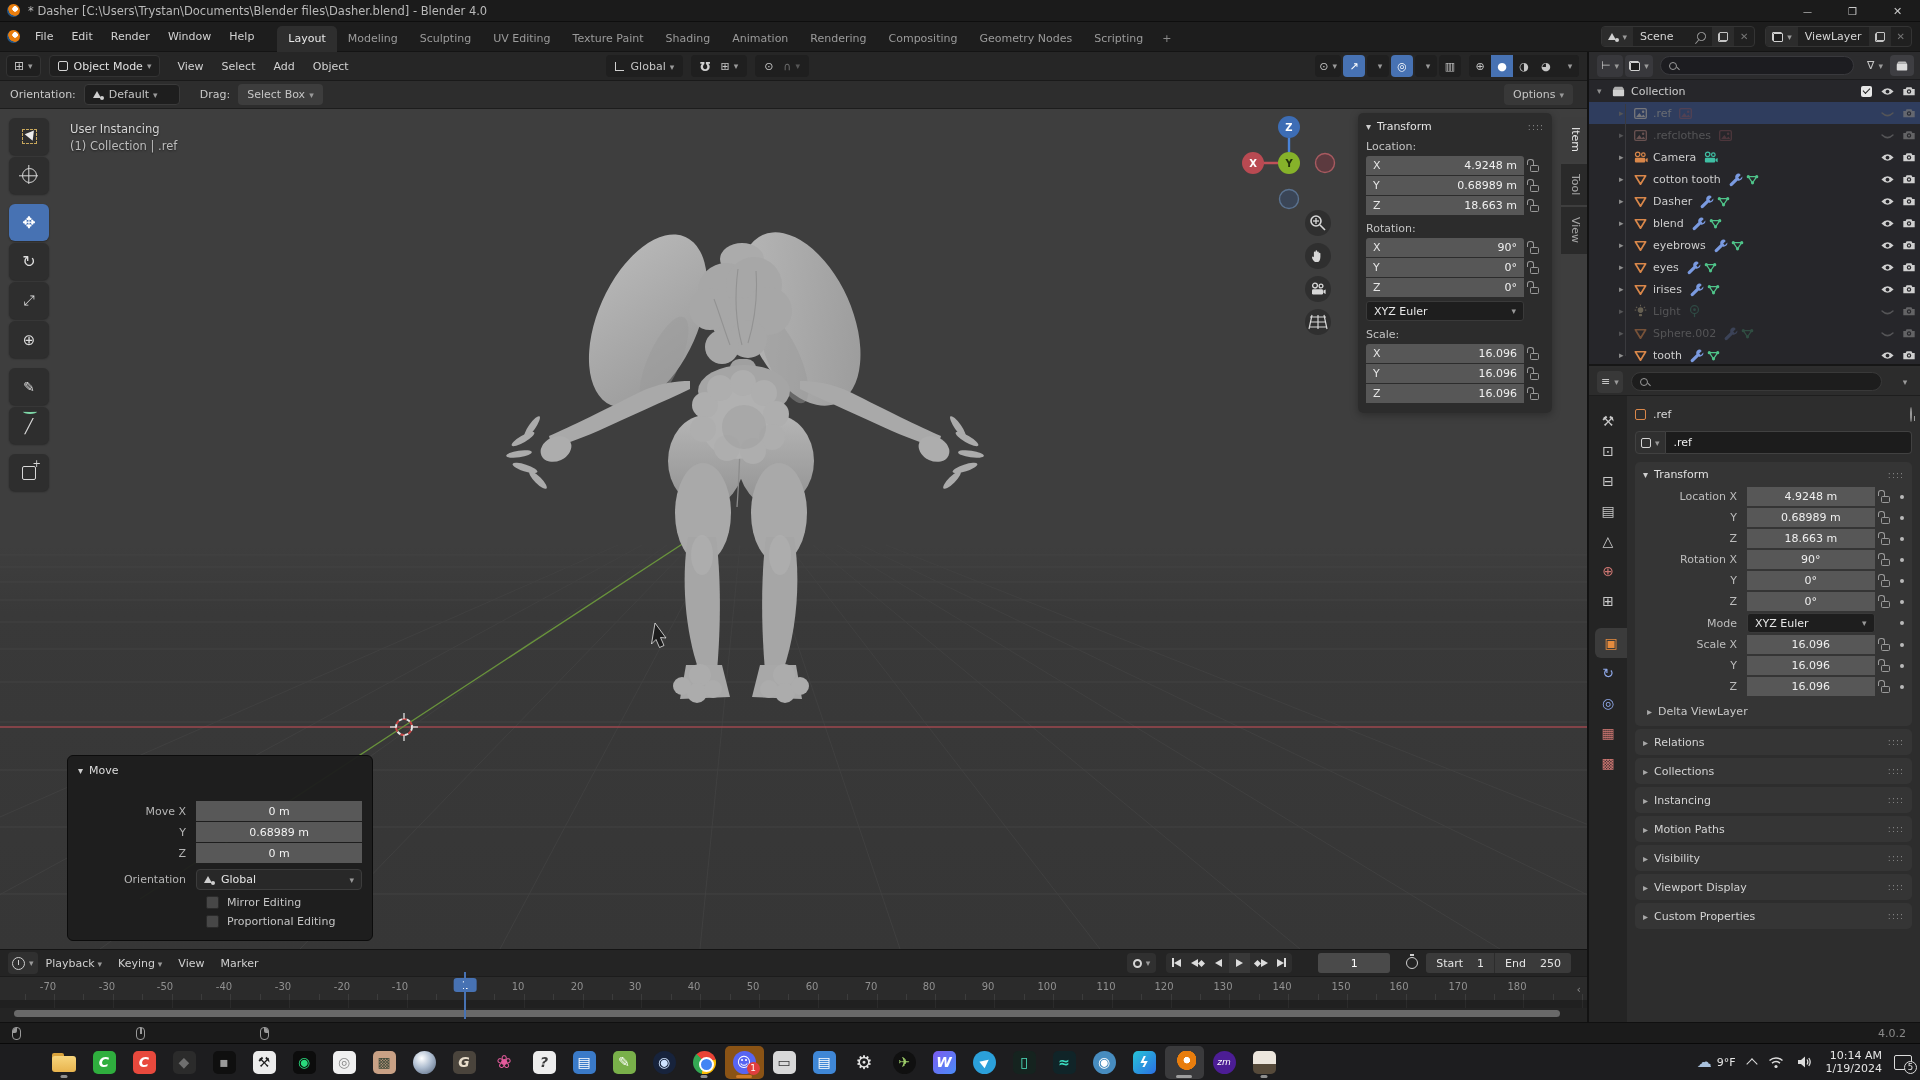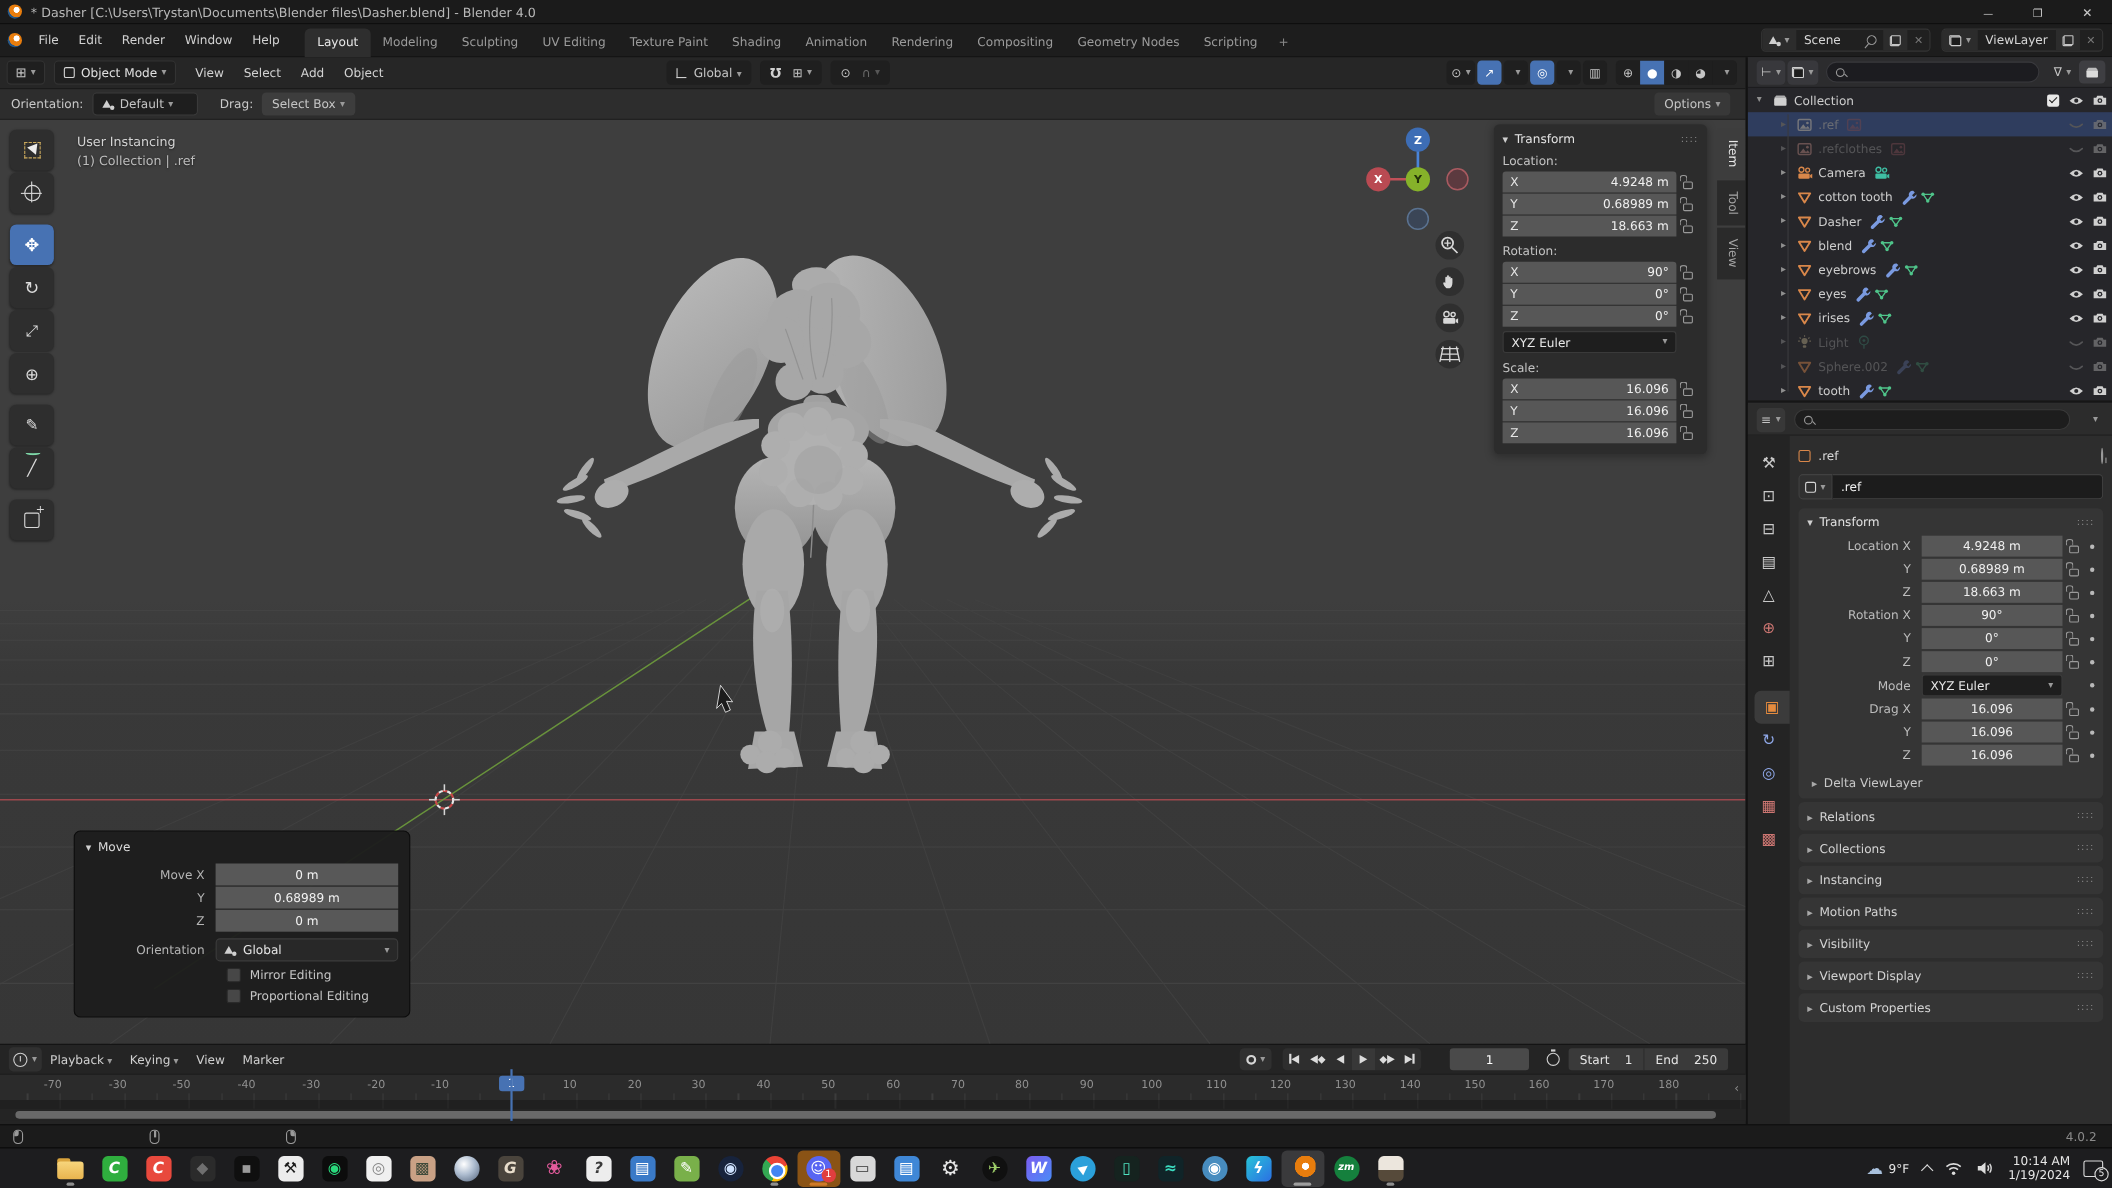--- a/index.html
+++ b/index.html
@@ -102,21 +102,21 @@
   .lockcol{width:20px;display:flex;justify-content:center}
   .lock-open{width:9px;height:7px;border:1.2px solid #9a9a9a;border-radius:1.5px;position:relative;margin-top:6px}
   .lock-open::before{content:"";position:absolute;width:5px;height:5px;border:1.2px solid #9a9a9a;border-bottom:none;border-radius:3px 3px 0 0;top:-7px;left:-4px}
   .np-dd{display:flex;align-items:center;background:#1e1e1e;border:1px solid #3a3a3a;border-radius:3px;height:20px;padding:0 7px;margin:4px 20px 2px 0;color:#e8e8e8}
   .np-dd::after{content:"▾";margin-left:auto;color:#9a9a9a;font-size:9px}
   .side-tabs{position:absolute;right:0;top:8px;width:26px;display:flex;flex-direction:column}
   .stab{writing-mode:vertical-rl;padding:10px 5px;background:#2a2a2a;color:#a5a5a5;border-radius:0 0 0 0;margin-bottom:2px;font-size:11px}
   .stab.active{background:#3d3d3d;color:#e8e8e8}
   
   .movepanel{position:absolute;left:67px;top:646px;width:306px;background:rgba(29,29,29,.96);border:1px solid #0c0c0c;border-radius:6px;padding:8px 10px 12px}
-  .mp-head{color:#dcdcdc;display:flex;align-items:center;margin-bottom:8px}
+  .mp-head{color:#dcdcdc;display:flex;align-items:center;margin-bottom:24px}
   .mp-row{display:flex;align-items:center;margin-bottom:1px}
   .mp-label{width:118px;text-align:right;padding-right:10px;color:#b5b5b5}
   .mp-field{flex:1;background:#585858;height:20px;display:flex;align-items:center;justify-content:center;color:#f2f2f2}
   .mp-dd{flex:1;display:flex;align-items:center;background:#282828;border:1px solid #3c3c3c;border-radius:4px;height:21px;padding:0 7px;color:#e5e5e5}
   .mp-dd::after{content:"▾";margin-left:auto;color:#9a9a9a;font-size:9px}
   .mp-chkrow{display:flex;align-items:center;margin-top:6px;padding-left:128px}
   .chk{width:13px;height:13px;background:#474747;border:1px solid #2a2a2a;border-radius:2px;margin-right:8px}
   .arrow-down::before{content:"▾";color:#cfcfcf;font-size:10px;margin-right:6px}
   .arrow-right::before{content:"▸";color:#a8a8a8;font-size:10px;margin-right:6px}
   
@@ -1326,21 +1326,21 @@
             <span class="plabel">Mode</span>
             <span class="pdd">
               <span>XYZ Euler</span>
             </span>
             <span class="plock"></span>
             <span class="pdot"></span>
           </div>
         <div>
 
         <div class="prow">
-              <span class="plabel">Drag X</span>
+              <span class="plabel">Scale X</span>
               <span class="pfield">16.096</span>
               <span class="plock">
                 <span class="lock-open"></span>
               </span>
               <span class="pdot"></span>
             </div>
             <div class="prow">
               <span class="plabel">Y</span>
               <span class="pfield">16.096</span>
               <span class="plock">
@@ -1802,21 +1802,21 @@
         <span class="tb-ic ic-blender">
           <i></i>
           <i></i>
           <i></i>
           <i></i>
         </span>
 
       </div>
 
       <div class="tb-item">
-        <span class="tb-ic" style="background: #15803d; color: rgb(255, 255, 255); font-size: 9px; font-weight: bold; border-radius: 50%;">
+        <span class="tb-ic" style="background: #4c1d95; color: rgb(255, 255, 255); font-size: 9px; font-weight: normal; border-radius: 50%;">
           <i>zm</i>
           <i></i>
           <i></i>
           <i></i>
         </span>
 
       </div>
 
       <div class="tb-item run">
         <span class="tb-ic ic-avatar">

